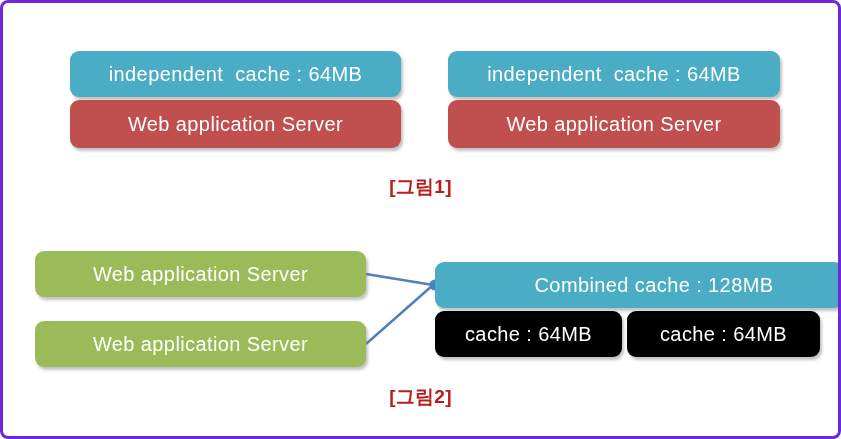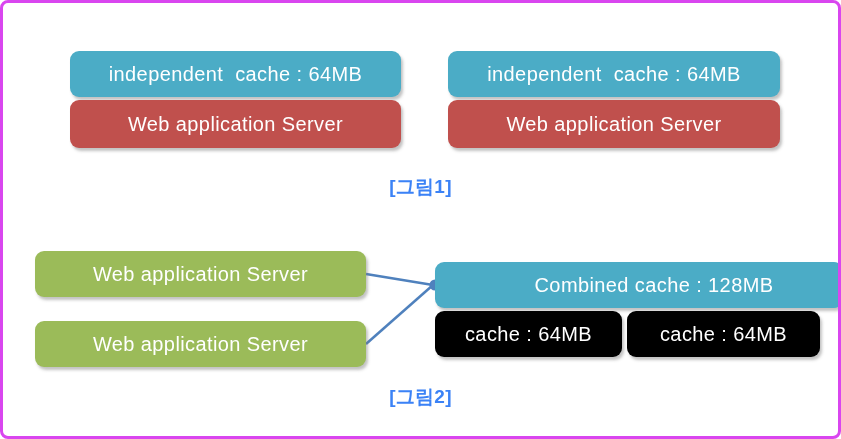--- a/index.html
+++ b/index.html
@@ -5,21 +5,21 @@
   html, body {
     margin: 0;
     padding: 0;
     background: #ffffff;
     font-family: "Liberation Sans", "DejaVu Sans", sans-serif;
   }
   .frame {
     position: relative;
     width: 835px;
     height: 433px;
-    border: 3px solid #d946ef;
+    border: 3px solid #6d28d9;
     border-radius: 8px;
     background: #ffffff;
     overflow: hidden;
   }
   .box {
     position: absolute;
     border-radius: 9px;
     display: flex;
     align-items: center;
     justify-content: center;
@@ -45,21 +45,21 @@
   .f2-server-2 { left: 32px;  top: 318px; width: 331px; height: 46px; }
   .f2-combined { left: 432px; top: 259px; width: 378px; height: 46px; padding-left: 30px; }
   .f2-cache-1  { left: 432px; top: 308px; width: 187px; height: 46px; }
   .f2-cache-2  { left: 624px; top: 308px; width: 193px; height: 46px; }
 
   .fig-label {
     position: absolute;
     left: 0;
     width: 100%;
     text-align: center;
-    color: #3b82f6;
+    color: #b91c1c;
     font-size: 19px;
     font-weight: bold;
     letter-spacing: 0.3px;
   }
   .fig1-label { top: 171px; }
   .fig2-label { top: 381px; }
 
   .connector-svg {
     position: absolute;
     left: 0;

